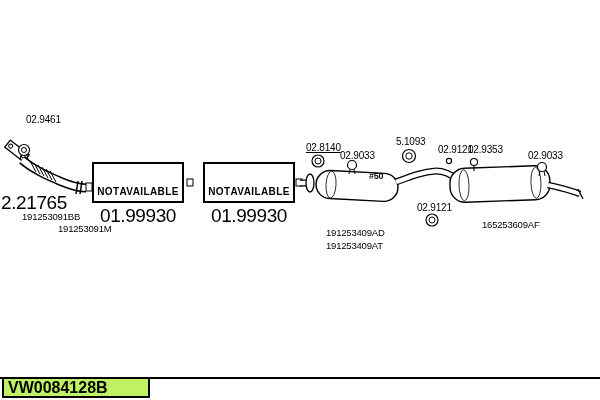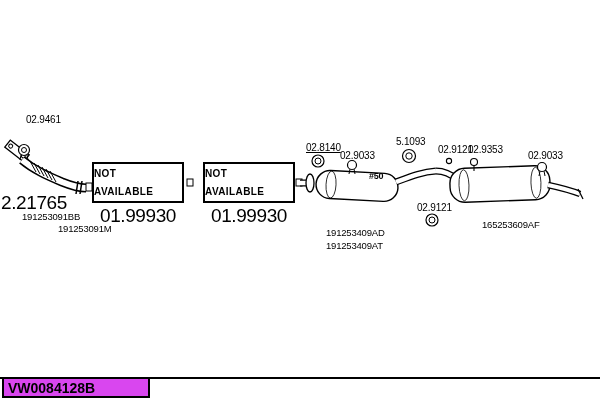--- a/index.html
+++ b/index.html
@@ -10,28 +10,28 @@
   }
   .diagram-svg { position:absolute; left:0; top:0; }
   .lbl { position:absolute; white-space:nowrap; line-height:1.1; }
   .small { font-size:10px; letter-spacing:-0.2px; }
   .sub   { font-size:9.5px; letter-spacing:-0.2px; }
   .big   { font-size:19px; font-weight:400; letter-spacing:-0.4px; }
   .bold  { font-weight:bold; }
   .center{ text-align:center; }
   .na-box {
     position:absolute; border:2px solid #000; background:#fff;
-    display:flex; flex-direction:column; align-items:flex-start; justify-content:center;
+    display:flex; align-items:flex-end; justify-content:center;
     font-size:10px; font-weight:bold; letter-spacing:0.4px; line-height:1.8;
   }
   .footer-rule { position:absolute; left:0; top:377px; width:600px; border-top:2px solid #000; }
   .footer-box  {
     position:absolute; left:2px; top:377px; width:148px; height:21px;
-    border:2px solid #000; background:#d946ef; display:flex; align-items:center;
-    padding-left:4px; font-size:14px; font-weight:bold;
+    border:2px solid #000; background:#bef264; display:flex; align-items:center;
+    padding-left:4px; font-size:16px; font-weight:bold;
   }
 </style>
 </head>
 <body>
 
 <div class="canvas">
 
   <svg class="diagram-svg" width="600" height="400" viewBox="0 0 600 400">
 
     <g>

